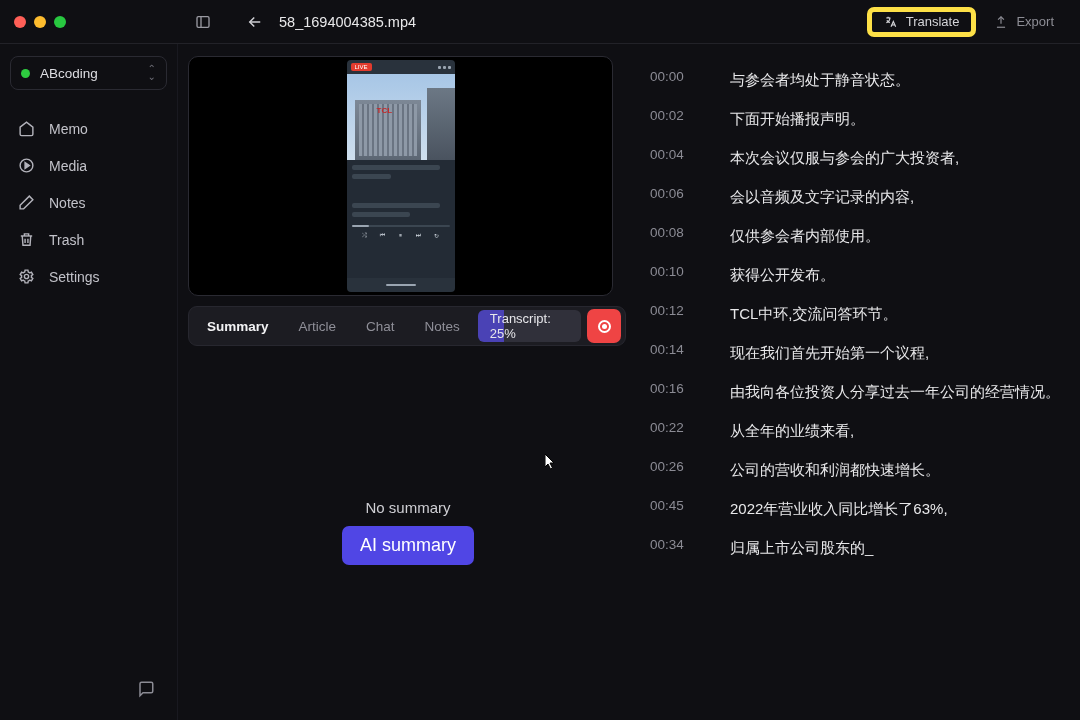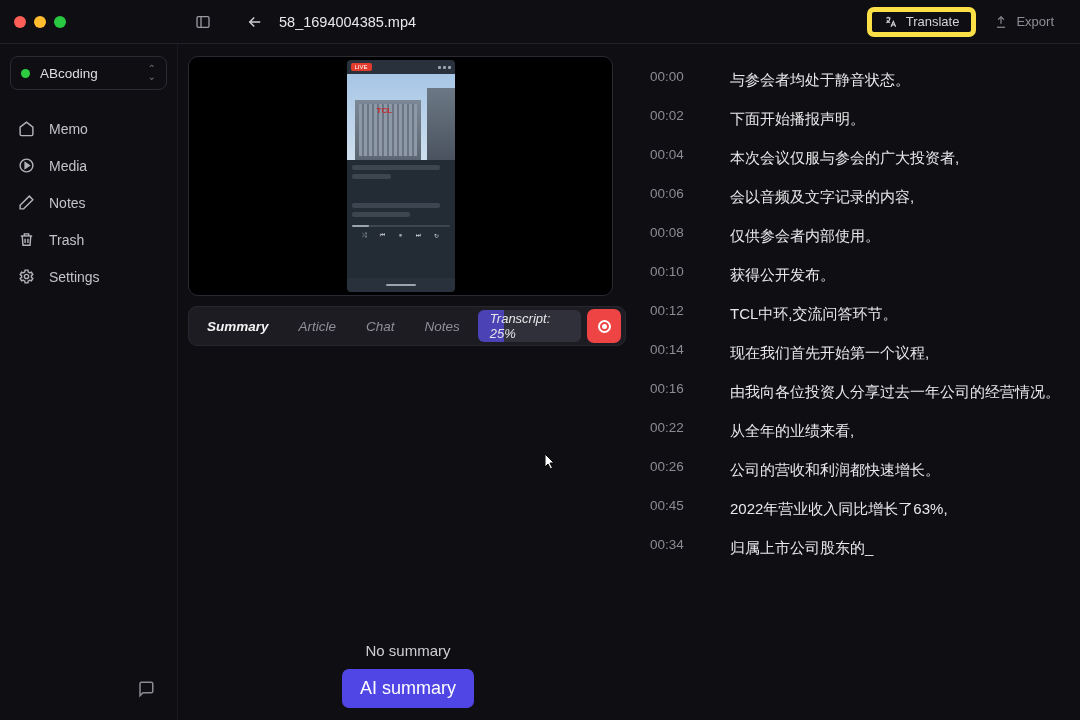--- a/index.html
+++ b/index.html
@@ -100,21 +100,21 @@
 .pt-progress::before{content:"";position:absolute;left:0;top:0;height:100%;width:18%;background:#9aa5b1;border-radius:2px;}
 .pt-controls{display:flex;justify-content:center;gap:10px;margin-top:4px;}
 .pt-controls span{width:8px;height:8px;display:flex;align-items:center;justify-content:center;color:#cfd6de;}
 .phone-bottom{height:14px;display:flex;align-items:center;justify-content:center;}
 .home-bar{width:30px;height:2px;background:#9aa5b1;border-radius:2px;}
 
 .tabrow {
   width: 438px; height: 40px;
   display:flex; align-items:center; gap:2px;
   background:#1c1c22; border:1px solid #27272f; border-radius:9px;
-  padding: 0 4px; overflow:hidden; position:relative;font-style:italic;
+  padding: 0 4px; overflow:hidden; position:relative;
 }
 .tab {
   padding: 8px 14px; font-size:13.5px; color:#8f8f98;
   border-radius:7px; white-space:nowrap;
 }
 .tab.active{ color:#f2f2f4; font-weight:600;}
 .transcript-pill{
   flex:1; min-width: 0;
   height:32px; display:flex; align-items:center;
   background:linear-gradient(90deg,#4a42b5 0%, #4a42b5 25%, #30303a 25%, #30303a 100%);
@@ -122,21 +122,21 @@
   justify-content:center; margin-left:2px;
 }
 .record-btn{
   width:34px;height:34px;border-radius:7px;background:#ef4444;
   display:flex;align-items:center;justify-content:center;margin-left:4px;
 }
 .record-btn .inner{width:13px;height:13px;border-radius:50%;border:2px solid #fff;position:relative;}
 .record-btn .inner::after{content:"";position:absolute;inset:2px;border-radius:50%;background:#fff;}
 
 .summary-area{
-  flex:1; display:flex; flex-direction:column; align-items:center; justify-content:flex-end;
+  flex:1; display:flex; flex-direction:column; align-items:center; justify-content:center;
   gap:10px;
 }
 .no-summary{color:#cfcfd4;font-size:15px;}
 .ai-btn{
   background:#5046e5;color:#fff;border:none;border-radius:7px;
   padding:9px 18px;font-size:18px;font-weight:500;
 }
 
 
 .transcript{

